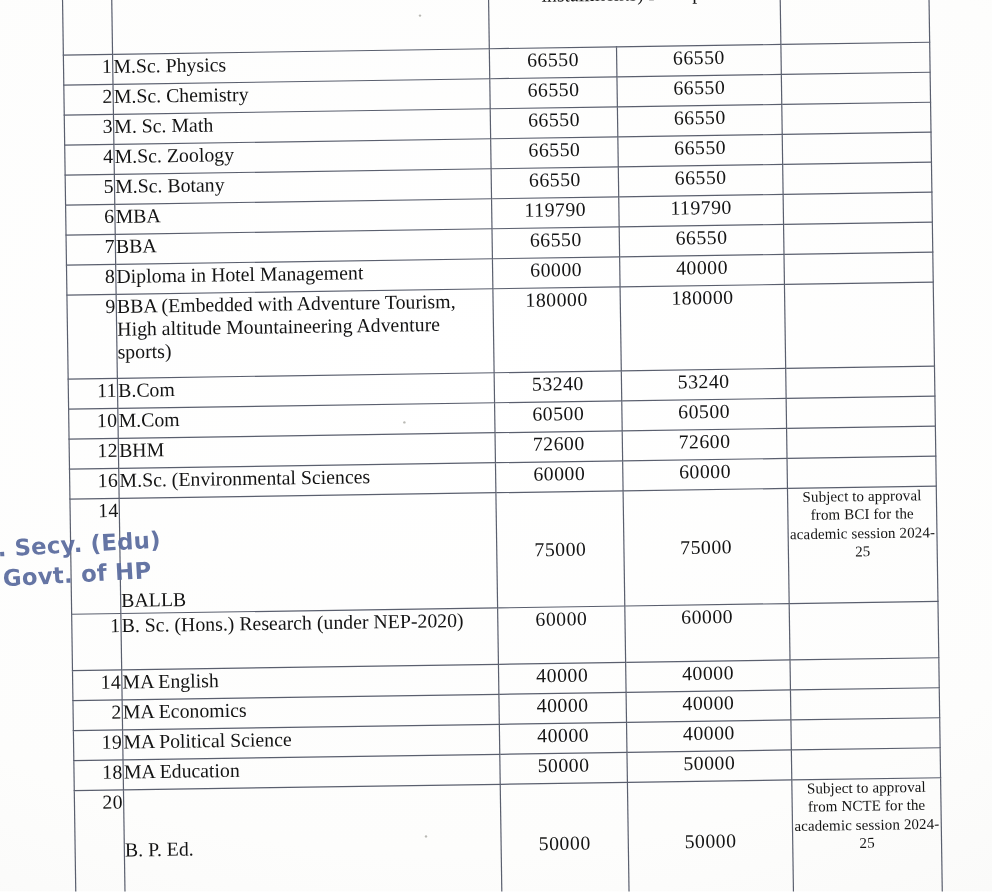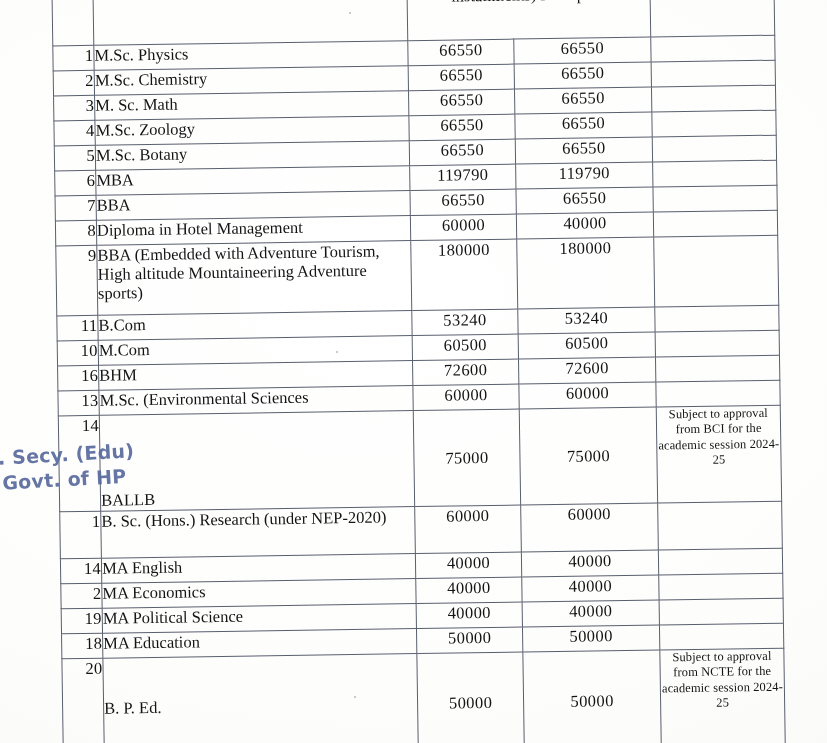--- a/index.html
+++ b/index.html
@@ -253,29 +253,29 @@
 
         <tr style="height:25px;">
           <td class="sr">10</td>
           <td class="name">M.Com</td>
           <td class="fee">60500</td>
           <td class="fee">60500</td>
           <td class="note"></td>
         </tr>
 
         <tr style="height:25px;">
-          <td class="sr">16</td>
+          <td class="sr">12</td>
           <td class="name">BHM</td>
           <td class="fee">72600</td>
           <td class="fee">72600</td>
           <td class="note"></td>
         </tr>
 
         <tr style="height:25px;">
-          <td class="sr">13</td>
+          <td class="sr">16</td>
           <td class="name">M.Sc. (Environmental Sciences</td>
           <td class="fee">60000</td>
           <td class="fee">60000</td>
           <td class="note"></td>
         </tr>
 
         <tr style="height:96px;">
           <td class="sr">14</td>
           <td class="name bottomline">BALLB</td>
           <td class="fee mid">75000</td>

